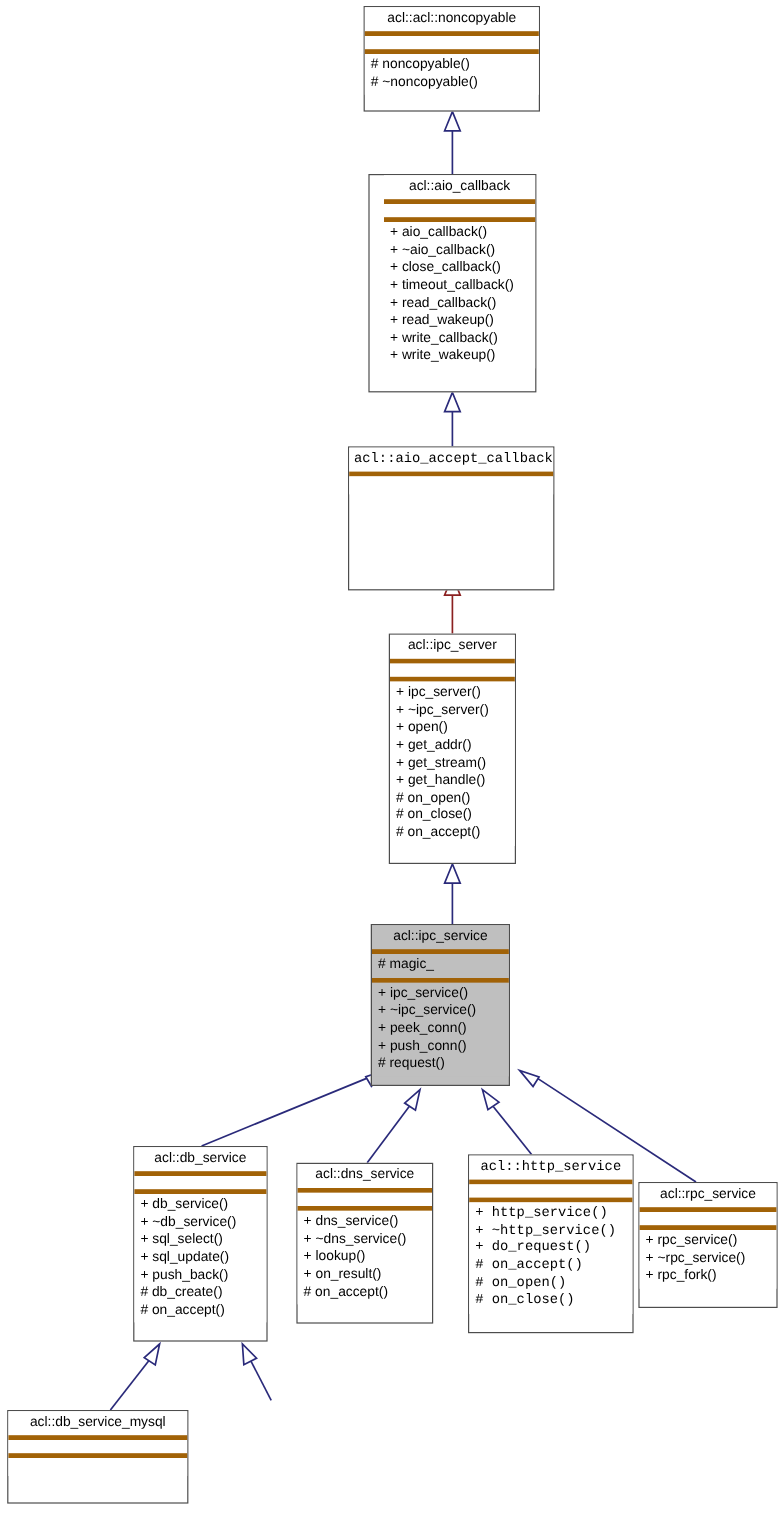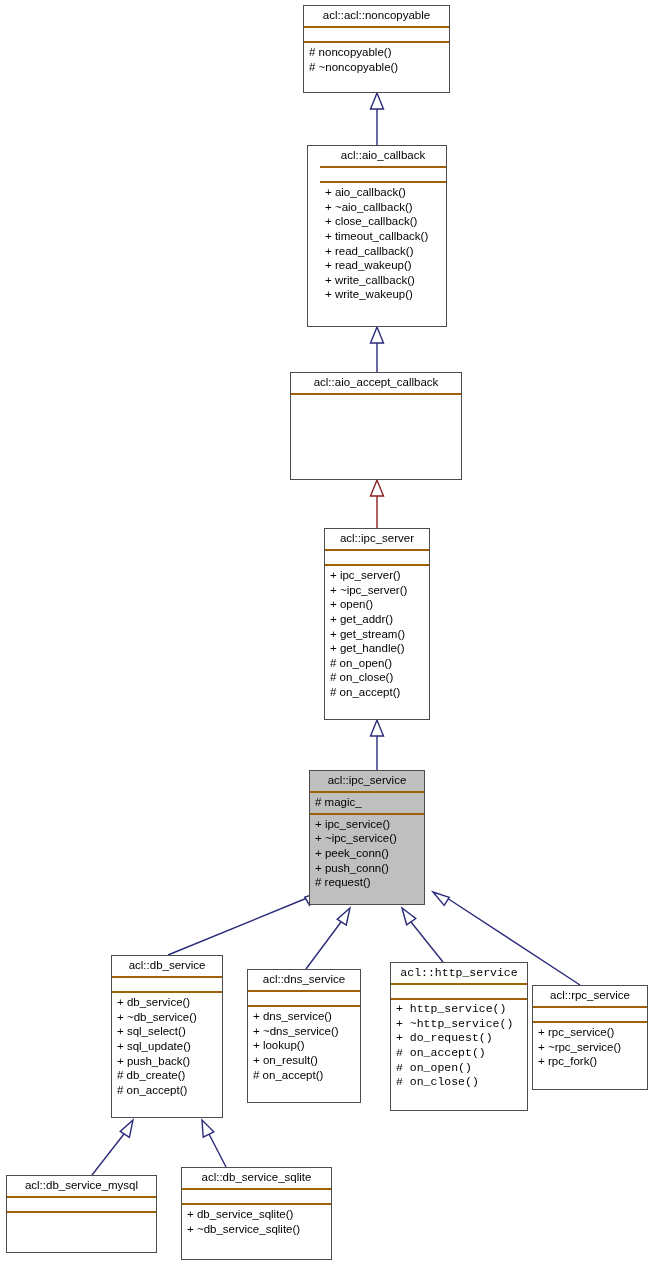--- a/index.html
+++ b/index.html
@@ -34,21 +34,21 @@
     z-index: 5;
   }
   .uml-class.highlight {
     background: #bfbfbf;
   }
   .uml-class.highlight .uml-section {
     background: #bfbfbf;
   }
   .uml-section {
     box-sizing: border-box;
-    border-bottom: 2px solid #a16207;
+    border-bottom: 4px solid #a16207;
     background: #ffffff;
   }
   .uml-section:last-child {
     border-bottom: none;
   }
   .uml-title {
     text-align: center;
     font-size: 11.5px;
     color: #000000;
     line-height: 1.15;
@@ -145,21 +145,21 @@
         <div class="uml-row">+ ~aio_callback()</div>
         <div class="uml-row">+ close_callback()</div>
         <div class="uml-row">+ timeout_callback()</div>
         <div class="uml-row">+ read_callback()</div>
         <div class="uml-row">+ read_wakeup()</div>
         <div class="uml-row">+ write_callback()</div>
         <div class="uml-row">+ write_wakeup()</div>
       </div>
   </div>
 
-  <div class="uml-class" style="left: 290px; top: 372px; width: 172px; height: 108px;">
+  <div class="uml-class" style="left: 290px; top: 372px; width: 172px; height: 120px; font-family: Liberation Mono, monospace;">
     <div class="uml-section uml-title">acl::aio_accept_callback</div>
     <div class="uml-section uml-attrs empty"></div>
   </div>
 
   <div class="uml-class" style="left: 324px; top: 528px; width: 106px; height: 192px;">
     <div class="uml-section uml-title">acl::ipc_server</div>
     <div class="uml-section uml-attrs empty"></div>
     <div class="uml-section uml-ops">
         <div class="uml-row">+ ipc_server()</div>
         <div class="uml-row">+ ~ipc_server()</div>
@@ -235,22 +235,14 @@
         <div class="uml-row">+ rpc_fork()</div>
       </div>
   </div>
 
   <div class="uml-class" style="left: 6px; top: 1175px; width: 151px; height: 78px;">
     <div class="uml-section uml-title">acl::db_service_mysql</div>
     <div class="uml-section uml-attrs empty"></div>
     <div class="uml-section uml-ops empty"></div>
   </div>
 
-  <div class="uml-class" style="left: 181px; top: 1167px; width: 151px; height: 93px;">
-    <div class="uml-section uml-title">acl::db_service_sqlite</div>
-    <div class="uml-section uml-attrs empty"></div>
-    <div class="uml-section uml-ops">
-        <div class="uml-row">+ db_service_sqlite()</div>
-        <div class="uml-row">+ ~db_service_sqlite()</div>
-      </div>
-  </div>
 
 </div>
 
 </body></html>

